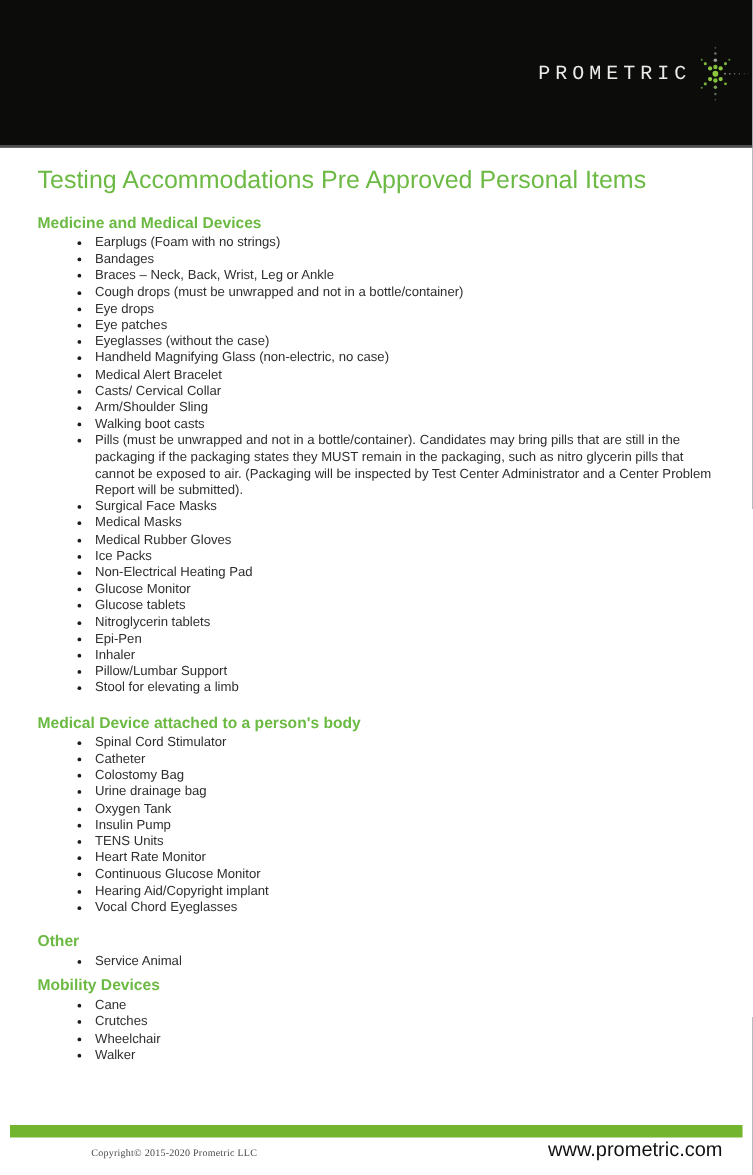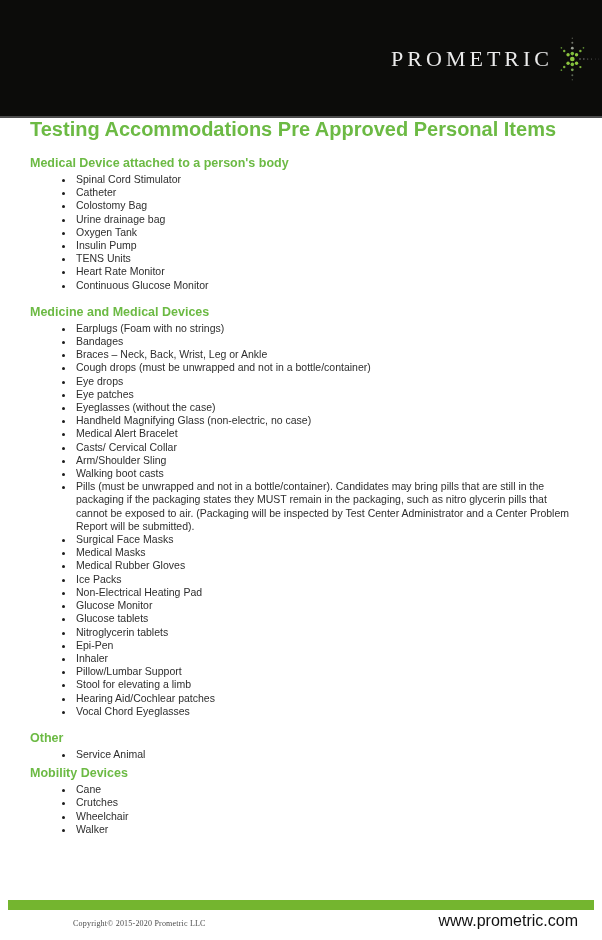--- a/index.html
+++ b/index.html
@@ -24,36 +24,37 @@
     height:118px;
     background:var(--header-bg);
     border-bottom:2px solid #4d4d4d;
   }
   .logo{
     position:absolute;
     right:2px;top:0;height:118px;
     display:flex;align-items:center;gap:7px;
   }
   .logo-text{
-    font-family:Liberation Serif, serif;
+    font-family:Liberation Mono, monospace;
     color:#ebebeb;
-    font-size:22px;
+    font-size:16px;
     letter-spacing:4px;
     font-weight:400;
   }
   .starburst{display:block;width:40px;height:64px;}
   
   .main{
     margin:0 24px 0 30px;
   }
   h1.title{
     color:var(--green);
     font-size:20px;
     line-height:22px;
-    font-weight:bold;
+    font-weight:normal;
+    margin-top:15px;
   }
   section h2{
     color:var(--green);
     font-size:12.5px;
     line-height:14px;
     font-weight:bold;
     margin:13px 0 3px 0;
   }
   #sections section:first-child h2{margin-top:16px;}
   #sections section:last-child h2{margin-top:5px;}
@@ -136,34 +137,20 @@
         <circle cx="41" cy="33" r="0.7" fill="#6a6a6a"></circle>
         <circle cx="46" cy="33" r="0.6" fill="#5e5e5e"></circle>
         <circle cx="50" cy="33" r="0.5" fill="#525252"></circle>
       </svg>
     </div>
   </header>
 
   <main class="main">
     <h1 class="title">Testing Accommodations Pre Approved Personal Items</h1>
     <div id="sections">
-        <section>
-          <h2>Medical Device attached to a person's body</h2>
-          <ul>
-            <li>Spinal Cord Stimulator</li>
-            <li>Catheter</li>
-            <li>Colostomy Bag</li>
-            <li>Urine drainage bag</li>
-            <li>Oxygen Tank</li>
-            <li>Insulin Pump</li>
-            <li>TENS Units</li>
-            <li>Heart Rate Monitor</li>
-            <li>Continuous Glucose Monitor</li>
-          </ul>
-        </section>
         <section>
           <h2>Medicine and Medical Devices</h2>
           <ul>
             <li>Earplugs (Foam with no strings)</li>
             <li>Bandages</li>
             <li>Braces – Neck, Back, Wrist, Leg or Ankle</li>
             <li>Cough drops (must be unwrapped and not in a bottle/container)</li>
             <li>Eye drops</li>
             <li>Eye patches</li>
             <li>Eyeglasses (without the case)</li>
@@ -181,22 +168,36 @@
             <li>Glucose Monitor</li>
             <li>Glucose tablets</li>
             <li>Nitroglycerin tablets</li>
             <li>Epi-Pen</li>
             <li>Inhaler</li>
             <li>Pillow/Lumbar Support</li>
             <li>Stool for elevating a limb</li>
           </ul>
         </section>
         <section>
-          <ul>
-            <li>Hearing Aid/Cochlear patches</li>
+          <h2>Medical Device attached to a person's body</h2>
+          <ul>
+            <li>Spinal Cord Stimulator</li>
+            <li>Catheter</li>
+            <li>Colostomy Bag</li>
+            <li>Urine drainage bag</li>
+            <li>Oxygen Tank</li>
+            <li>Insulin Pump</li>
+            <li>TENS Units</li>
+            <li>Heart Rate Monitor</li>
+            <li>Continuous Glucose Monitor</li>
+          </ul>
+        </section>
+        <section>
+          <ul>
+            <li>Hearing Aid/Copyright implant</li>
             <li>Vocal Chord Eyeglasses</li>
           </ul>
         </section>
         <section>
           <h2>Other</h2>
           <ul>
             <li>Service Animal</li>
           </ul>
         </section>
         <section>

